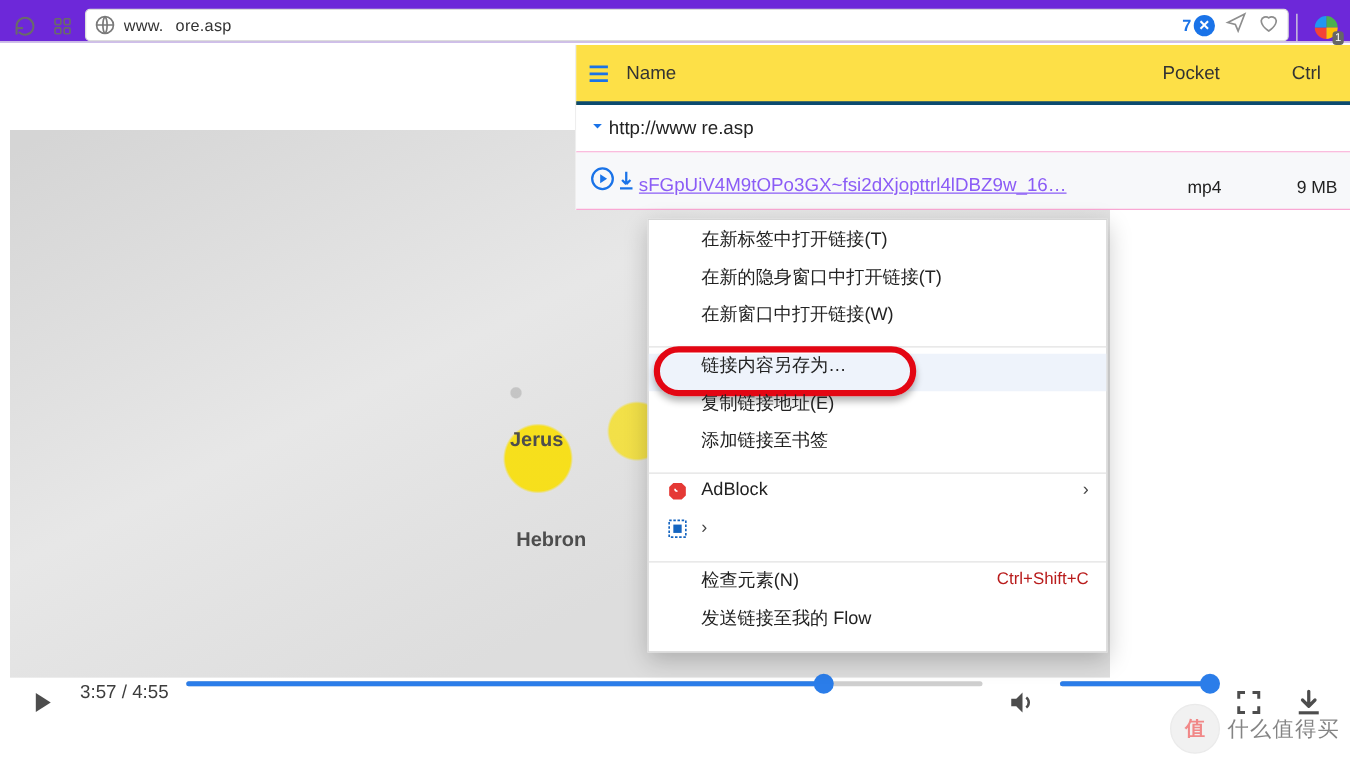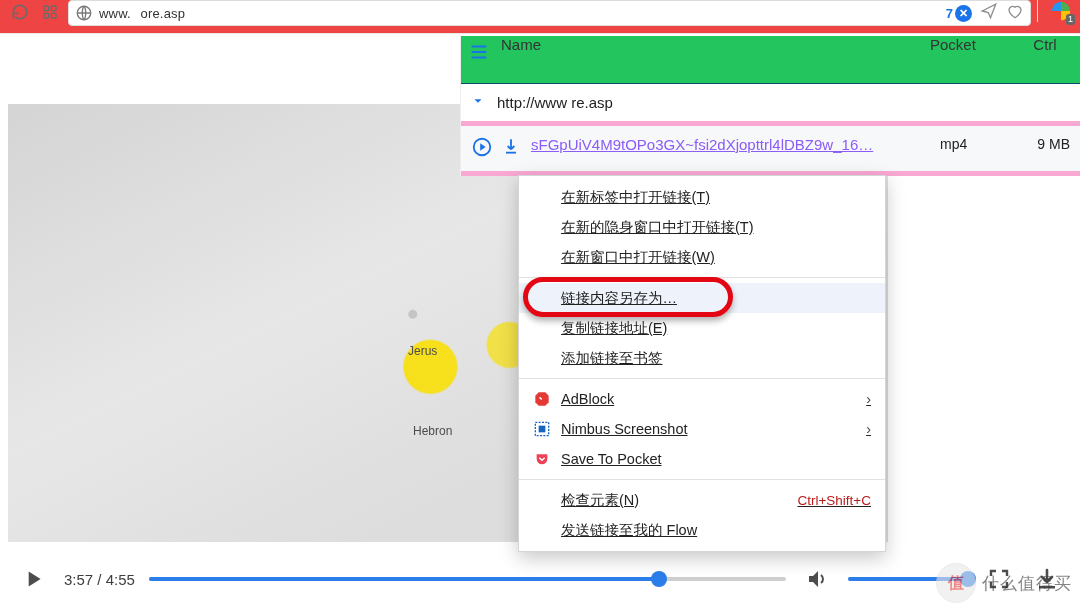--- a/index.html
+++ b/index.html
@@ -1,19 +1,19 @@
 <!DOCTYPE html>
 <html><head>
 <meta charset="utf-8">
 <style>
 * { margin: 0; padding: 0; box-sizing: border-box; font-family: -apple-system, "Segoe UI", "Microsoft YaHei", sans-serif; }
 body { width: 1080px; height: 613px; background: #fff; overflow: hidden; position: relative; }
 
 
-.toolbar { height: 34px; display: flex; align-items: flex-start; gap: 6px; padding: 0 8px; border-bottom: 1px solid #e9e9e9; background: #ef4444; }
+.toolbar { height: 34px; display: flex; align-items: flex-end; gap: 6px; padding: 0 8px; border-bottom: 1px solid #e9e9e9; background: #6d28d9; }
 .toolbar .iconbtn { width: 24px; height: 24px; display: flex; align-items: center; justify-content: center; color: #6a6a6a; cursor: pointer; }
 .url-bar { flex: 1; height: 26px; background: #fff; border: 1px solid #dcdcdc; border-radius: 4px; display: flex; align-items: center; padding: 0 6px; gap: 6px; }
 .url-bar .globe { width: 18px; height: 18px; color: #7a7a7a; }
 .url-text { font-size: 13px; color: #333; white-space: nowrap; overflow: hidden; letter-spacing: 0.2px; }
 .url-gap { color: #bbb; letter-spacing: 6px; }
 .url-right { display: flex; align-items: center; gap: 8px; padding-left: 6px; }
 .dl-badge { display: flex; align-items: center; gap: 2px; }
 .dl-badge .num { color: #1a73e8; font-weight: 700; font-size: 13px; }
 .dl-badge .circ { width: 17px; height: 17px; border-radius: 50%; background: #1a73e8; color: #fff; display: flex; align-items: center; justify-content: center; font-size: 11px; font-weight: 700; }
 .send-ico, .heart-ico { color: #8e8e8e; }
@@ -23,55 +23,55 @@
 .divider { width: 1px; height: 22px; background: #ddd; }
 
 
 .video-wrap { position: absolute; left: 8px; top: 104px; width: 880px; height: 438px; background: #e6e6e6; overflow: hidden; filter: contrast(0.95); }
 .video-wrap::before { content: ""; position: absolute; inset: 0; background:
   radial-gradient(circle at 48% 60%, rgba(255,228,0,0.9) 0 26px, transparent 28px),
   radial-gradient(circle at 57% 55%, rgba(255,228,0,0.7) 0 22px, transparent 24px),
   radial-gradient(circle at 46% 48%, rgba(0,0,0,0.14) 0 4px, transparent 5px),
   linear-gradient( to bottom right, #d9d9d9, #ececec 40%, #e2e2e2 70%) ;
 }
-.map-label { position: absolute; font-size: 12px; color: #4a4a4a; font-weight: 400; filter: blur(0.4px); }
-
-
-.player { position: absolute; left: 8px; bottom: 0; width: 1064px; height: 68px; display: flex; align-items: center; gap: 14px; padding: 0 8px; background: #fff; }
+.map-label { position: absolute; font-size: 16px; color: #4a4a4a; font-weight: 700; filter: blur(0.4px); }
+
+
+.player { position: absolute; left: 8px; bottom: 0; width: 1064px; height: 68px; display: flex; align-items: flex-start; gap: 14px; padding: 0 8px; background: #fff; }
 .player .pbtn { width: 34px; height: 34px; display: flex; align-items: center; justify-content: center; color: #4d4d4d; cursor: pointer; }
 .time { font-size: 15px; color: #3d3d3d; white-space: nowrap; }
 .track { flex: 1; height: 4px; background: #cfcfcf; border-radius: 2px; position: relative; }
 .track .fill { position: absolute; left: 0; top: 0; bottom: 0; border-radius: 2px; background: #2b7de9; }
 .track .knob { position: absolute; top: 50%; width: 16px; height: 16px; border-radius: 50%; background: #2b7de9; transform: translate(-50%,-50%); }
 .voltrack { width: 120px; height: 4px; background: #cfcfcf; border-radius: 2px; position: relative; }
 .voltrack .fill { position: absolute; left: 0; top: 0; bottom: 0; border-radius: 2px; background: #2b7de9; width: 100%; }
 .voltrack .knob { position: absolute; right: -8px; top: 50%; width: 16px; height: 16px; border-radius: 50%; background: #2b7de9; transform: translateY(-50%); }
 .fsbtn svg, .dlbtn svg, .volbtn svg { width: 24px; height: 24px; }
 
 
 .dl-panel { position: absolute; right: 0; top: 36px; width: 620px; background: #fff; font-size: 14px; color: #333; border-left: 1px solid #eee; }
-.dl-header { height: 48px; display: flex; border-bottom: 1px solid #0c4a6e; background: #22c55e; }
+.dl-header { height: 48px; display: flex; align-items: center; border-bottom: 3px solid #0c4a6e; background: #fde047; }
 .dl-header .menu { width: 36px; height: 32px; display: flex; align-items: center; justify-content: center; color: #1a73e8; }
 .dl-header .col { font-size: 15px; color: #333; }
 .dl-header .name { flex: 1; padding-left: 4px; }
 .dl-header .fmt { width: 80px; }
 .dl-header .sz { width: 70px; text-align: center; }
-.dl-row { display: flex; align-items: flex-start; gap: 10px; padding: 10px 10px; border-bottom: 5px solid #f9a8d4; }
+.dl-row { display: flex; align-items: flex-end; padding: 10px 10px; border-bottom: 1px solid #f9a8d4; }
 .dl-row.hdr { background: #fff; }
 .dl-row .chev { width: 16px; color: #1a73e8; }
 .dl-row .txt { flex: 1; font-size: 15px; color: #222; overflow: hidden; white-space: nowrap; text-overflow: ellipsis; }
 .dl-row.file { background: #f7f8fa; }
 .dl-row.file .txt { color: #8b5cf6; text-decoration: underline; }
 .dl-row.file .play, .dl-row.file .arrow { color: #1a73e8; width: 20px; }
 .dl-row .fmt { width: 60px; color: #222; }
 .dl-row .sz { width: 60px; color: #222; text-align: right; }
 
 
 .ctx { position: absolute; left: 518px; top: 175px; width: 368px; background: #fff; border: 1px solid #d5d5d5; box-shadow: 0 6px 18px rgba(0,0,0,0.22); padding: 6px 0; font-size: 14.5px; color: #222; }
-.ctx .item { height: 30px; display: flex; align-items: center; padding: 0 14px; gap: 10px; cursor: default; position: relative; text-decoration: underline; }
+.ctx .item { height: 30px; display: flex; padding: 0 14px; gap: 10px; cursor: default; position: relative; }
 .ctx .item .lbl { flex: 1; white-space: nowrap; }
 .ctx .item .kbd { color: #b91c1c; font-size: 13.5px; }
 .ctx .item .arr { color: #444; }
 .ctx .sep { height: 1px; background: #e2e2e2; margin: 5px 0; }
 .ctx .item.highlight { background: #eef3fb; }
 .ctx .ico { width: 18px; height: 18px; display: flex; align-items: center; justify-content: center; }
 .ctx .ico.hidden { visibility: hidden; }
 .ring { position: absolute; border: 5px solid #e30613; border-radius: 22px; pointer-events: none; box-shadow: 0 4px 6px rgba(0,0,0,0.3); }
 
 
@@ -256,31 +256,21 @@
     <span class="lbl">AdBlock</span>
       <span class="arr">›</span>
   </div>
   <div class="item">
     <span class="ico">
         <svg width="16" height="16" viewBox="0 0 24 24">
           <rect x="2" y="2" width="20" height="20" fill="none" stroke="#1565c0" stroke-width="2" stroke-dasharray="3 2"></rect>
           <rect x="7" y="7" width="10" height="10" fill="#1565c0"></rect>
         </svg>
       </span>
-    <span class="lbl">Nimbus Screenshot</span>
       <span class="arr">›</span>
-  </div>
-  <div class="item">
-    <span class="ico">
-        <svg width="16" height="16" viewBox="0 0 24 24">
-          <path d="M4 5h16v7a8 8 0 0 1-16 0z" fill="#ef4056"></path>
-          <path d="M8 10l4 4 4-4" fill="none" stroke="#fff" stroke-width="2.2"></path>
-        </svg>
-      </span>
-    <span class="lbl">Save To Pocket</span>
   </div>
   <div class="sep"></div>
   <div class="item">
       <span class="ico hidden"></span>
       <span class="lbl">检查元素(N)</span>
       <span class="kbd">Ctrl+Shift+C</span>
     </div>
   <div class="item">
       <span class="ico hidden"></span>
       <span class="lbl">发送链接至我的 Flow</span>

